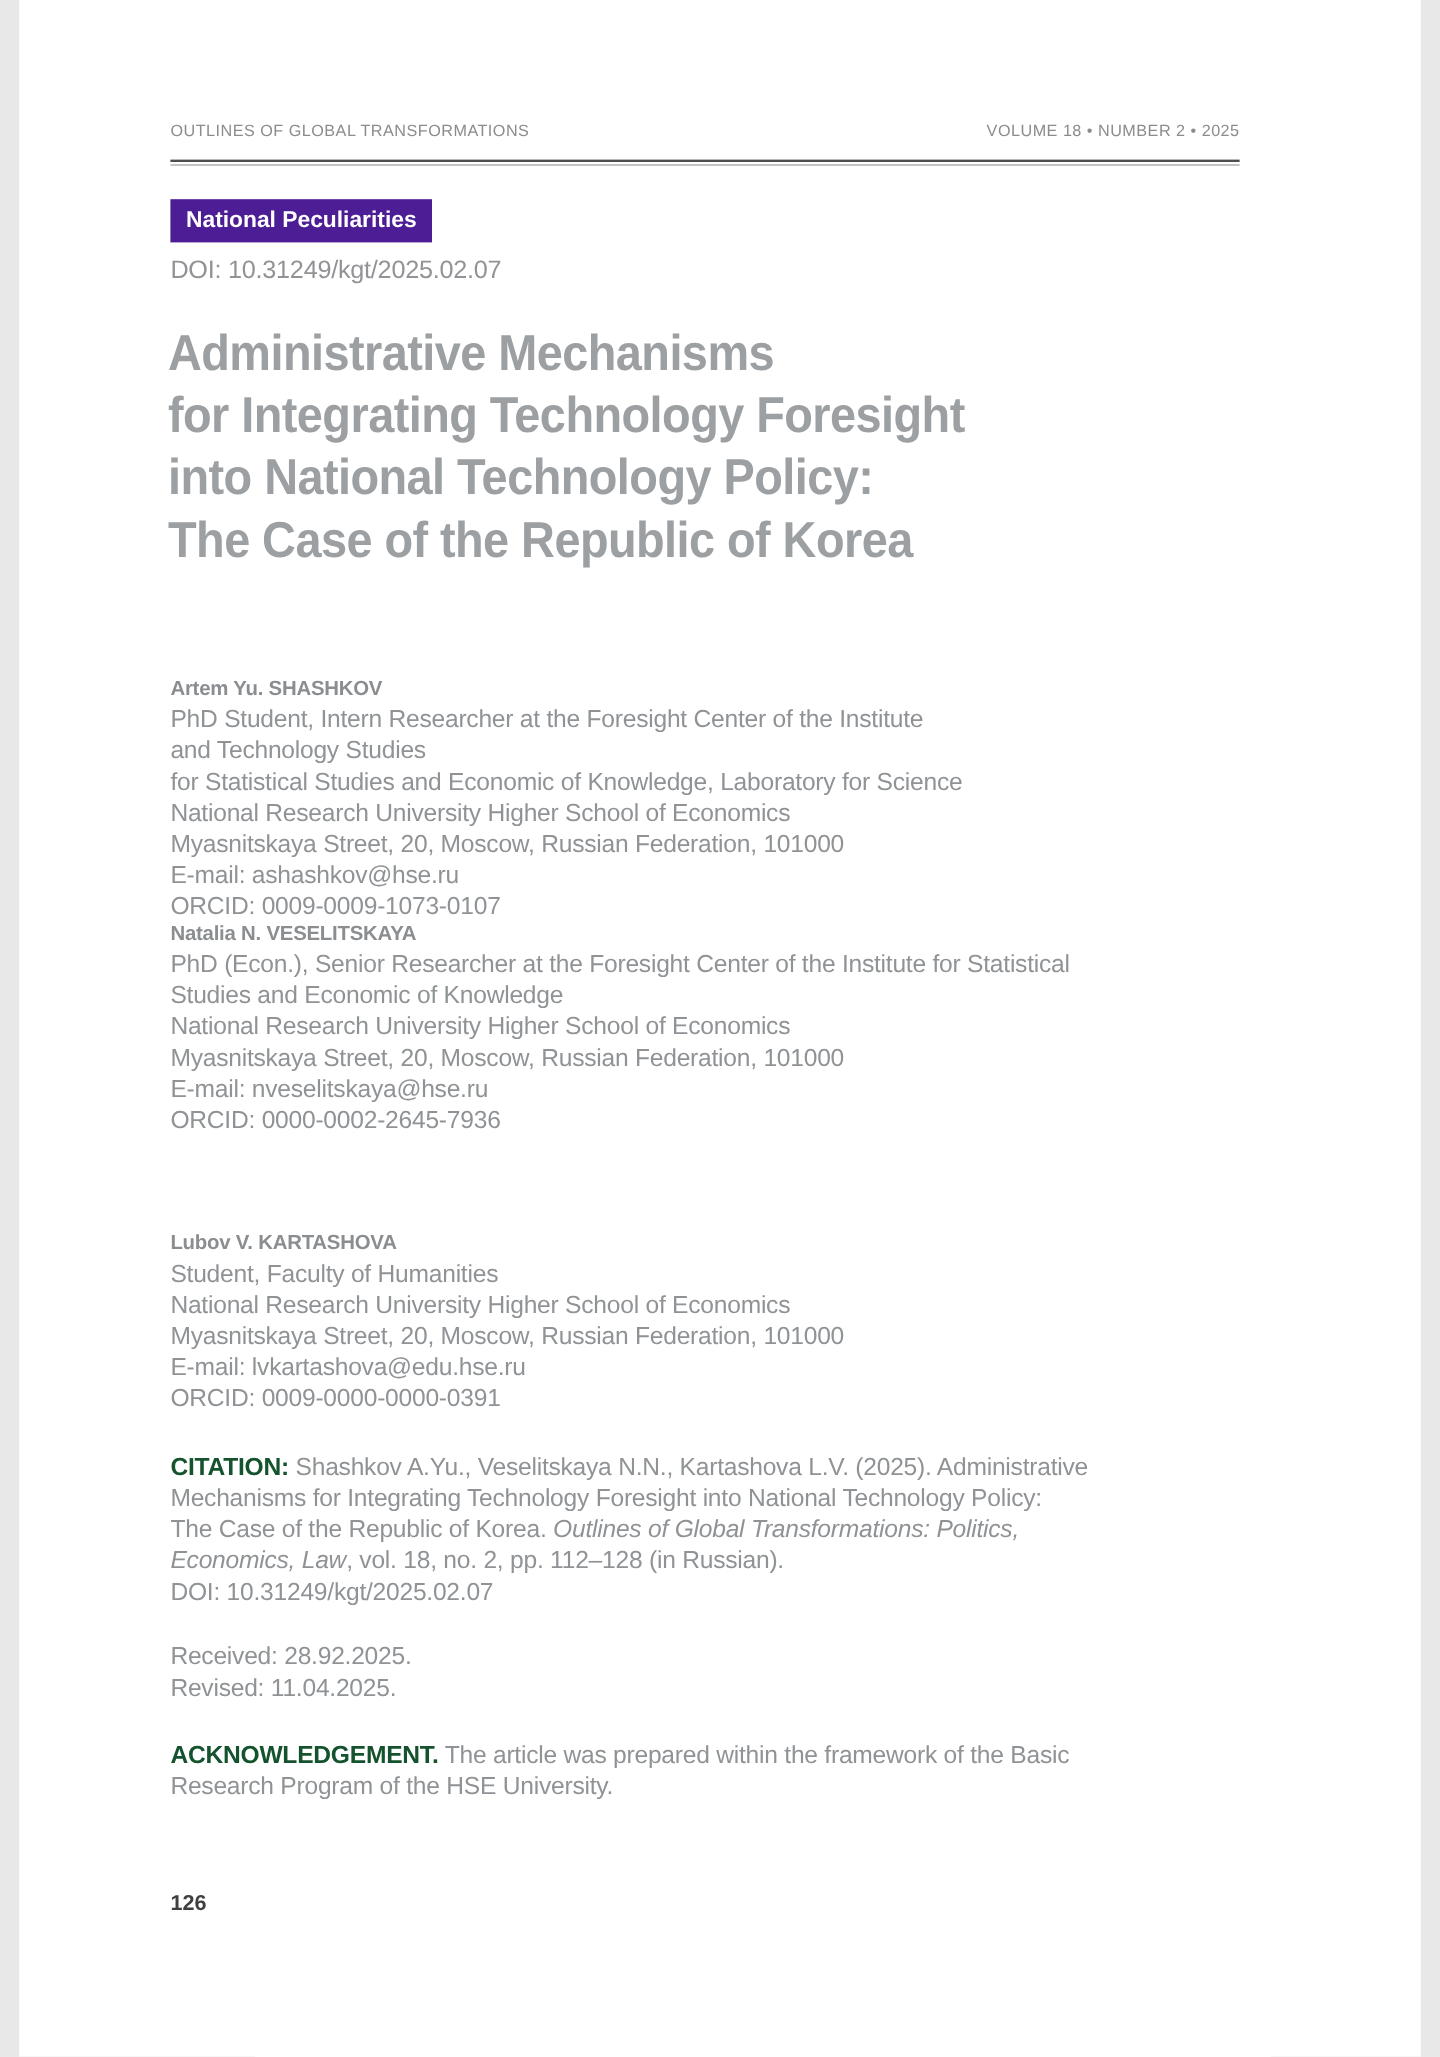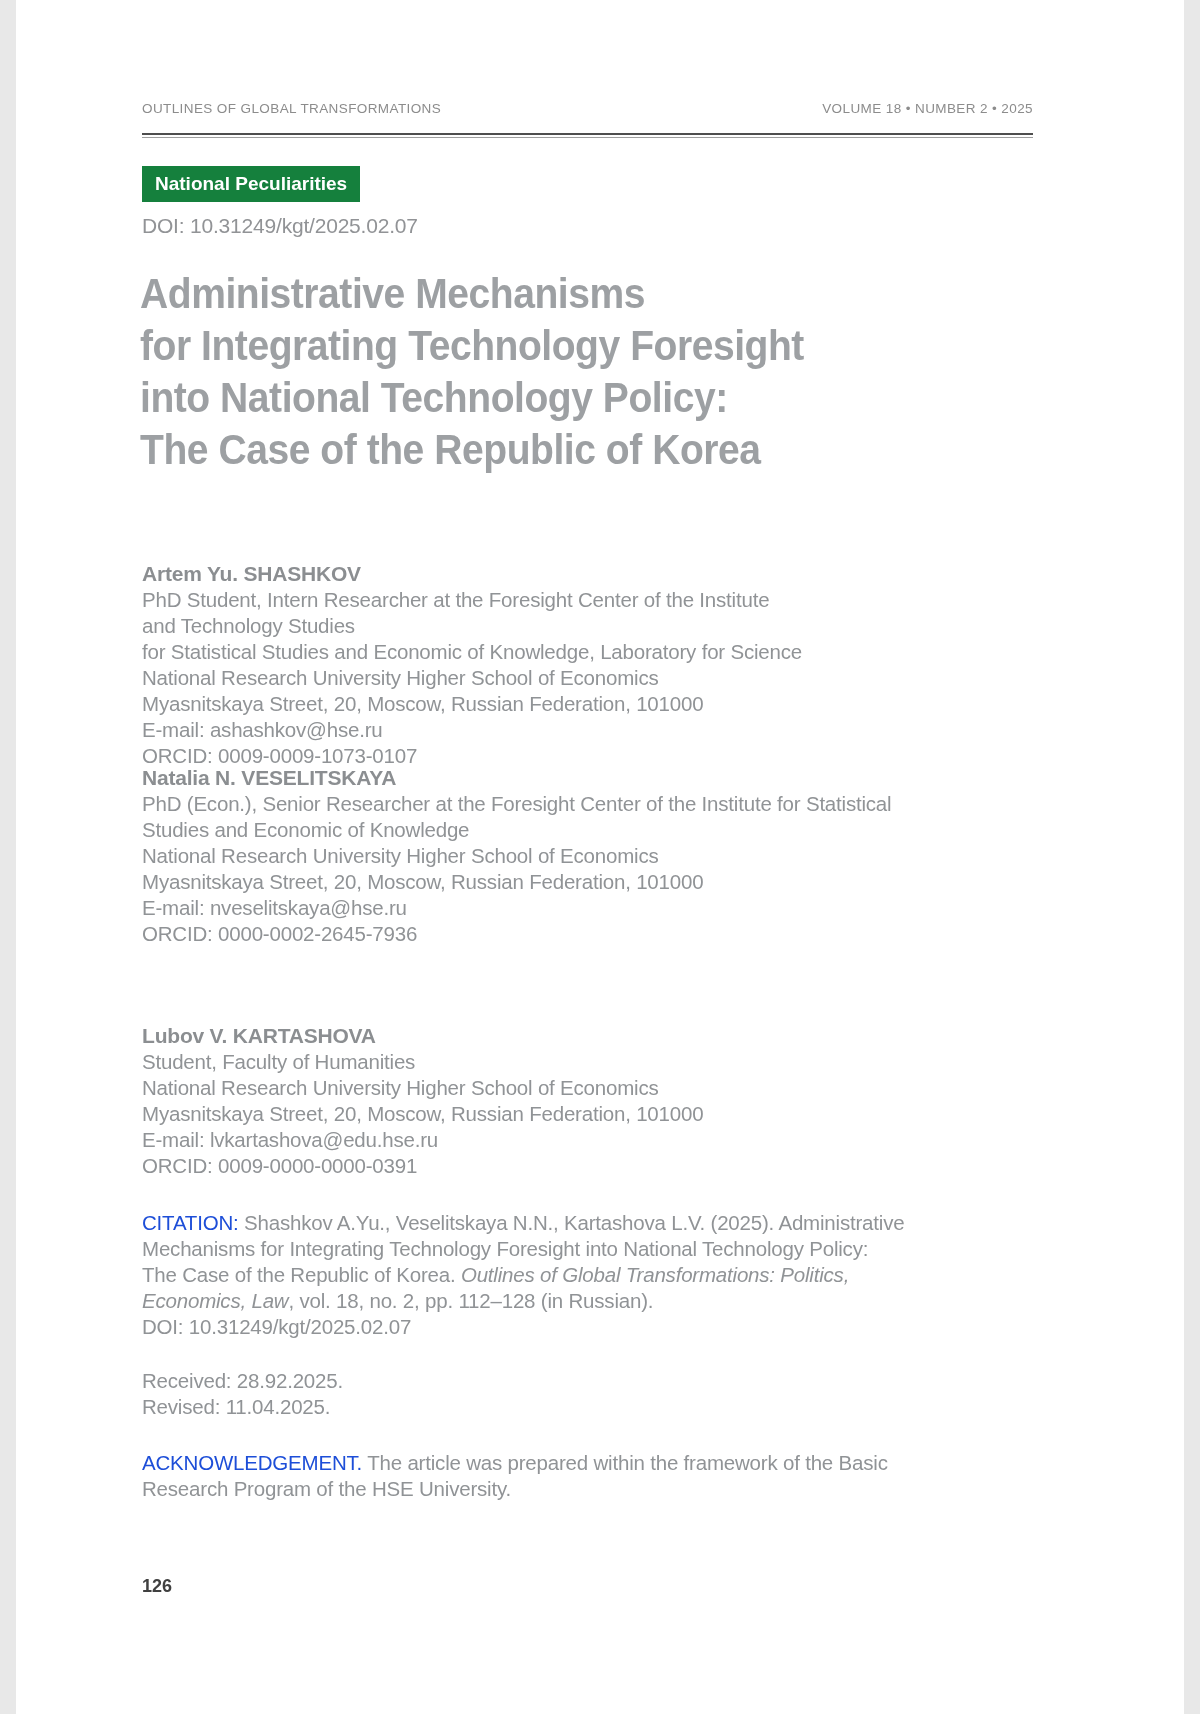--- a/index.html
+++ b/index.html
@@ -17,43 +17,43 @@
     font-size:13.5px; letter-spacing:0.4px; color:#8c8c8c; line-height:18px;
   }
   .header-rule {
     left:126px; top:133px; width:891px; height:2px;
     border-top:2px solid #4e4e4e; border-bottom:1px solid #9f9f9f;
   }
 
   
   .badge {
     left:126px; top:166px;
-    background:#15803d; color:#ffffff;
+    background:#4c1d95; color:#ffffff;
     font-size:19px; font-weight:bold; line-height:20px;
     padding:8px 13px 8px 13px;
     display:inline-block;
   }
 
   .doi-top {
     left:126px; top:214px; font-size:21px; color:#919396; letter-spacing:-0.2px;
   }
 
   .title {
     left:124px; top:268px; width:940px;
     font-size:42px; font-weight:bold; color:#9da0a3;
     line-height:52px; letter-spacing:-0.5px;
     transform:scaleX(0.93); transform-origin:0 0;
   }
 
   .author-block { left:126px; width:920px; color:#909396; }
-  .author-name { font-size:21px; font-weight:bold; color:#8b8e91; line-height:27px; letter-spacing:-0.2px; }
+  .author-name { font-size:17px; font-weight:bold; color:#8b8e91; line-height:27px; letter-spacing:-0.2px; }
   .author-line, .body-line { font-size:20.5px; line-height:26px; letter-spacing:-0.2px; }
 
   .para { left:126px; width:920px; color:#909396; }
-  .b { font-weight:normal; color:#1d4ed8; }
+  .b { font-weight:bold; color:#14532d; }
   .i { font-style:italic; }
 
   .page-number {
     left:126px; top:1576px; font-size:18px; font-weight:bold; color:#404040;
   }
 </style>
 </head>
 <body>
 
 <div class="page">

